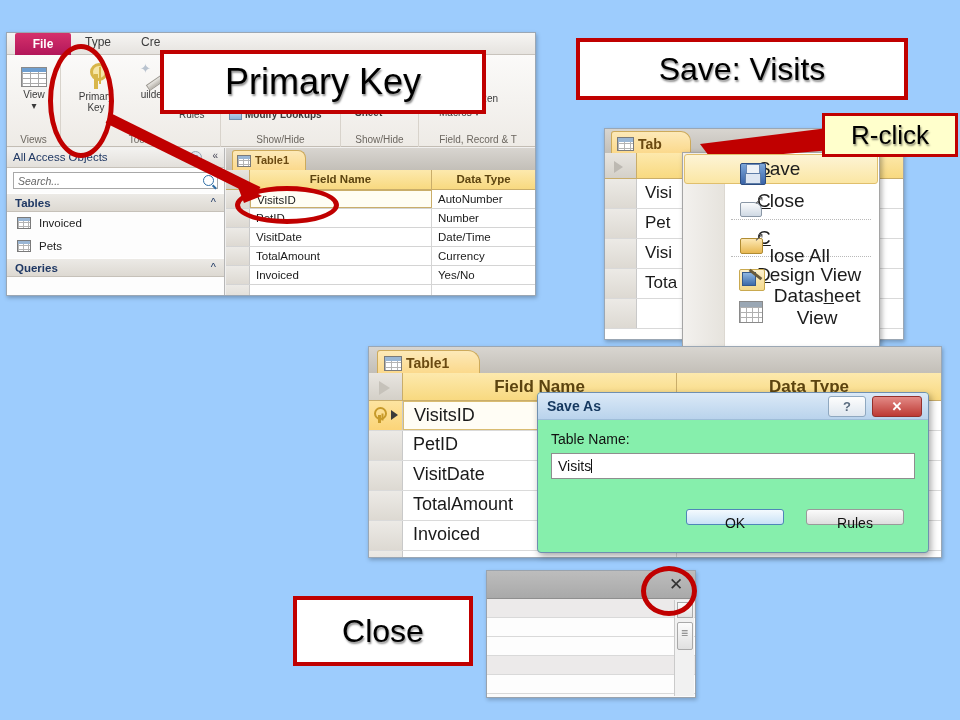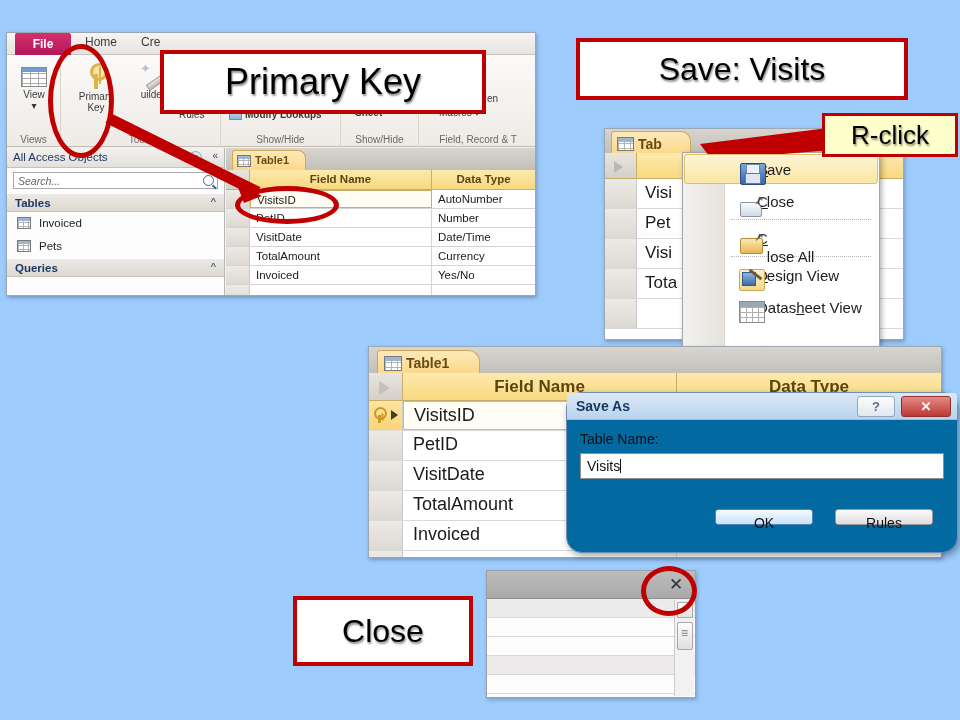--- a/index.html
+++ b/index.html
@@ -200,21 +200,21 @@
     position:absolute; left:682px; top:152px; width:198px; height:195px;
     background:#fff; border:1px solid #a5a5a5; box-shadow:2px 2px 5px rgba(0,0,0,.3);
   }
   #ctx-menu .gutter {
     position:absolute; left:0; top:0; bottom:0; width:42px;
     background:linear-gradient(90deg,#f3f1ee,#e6e3dd);
     border-right:1px solid #dcd8d1;
   }
   .ctx-item {
     position:relative; height:32px; display:flex; align-items:center;
-    padding-left:48px; font-size:15px; color:#1c1c1c; z-index:2;
+    padding-left:48px; font-size:19px; color:#1c1c1c; z-index:2;text-align:center;
   }
   .ctx-item.hl {
     background:linear-gradient(#fdf4d6,#fbe6a4);
     border:1px solid #e0bf6c; border-radius:3px; margin:1px;
     padding-left:47px; height:30px;
   }
   .ctx-sep { height:1px; margin:2px 8px 2px 48px; border-top:1px dotted #b9b9b9; }
   .ctx-ico { position:absolute; left:8px; top:5px; width:26px; height:22px; }
   .u { text-decoration:underline; }
 
@@ -268,22 +268,22 @@
   .m-row.pk .m-rn { background:#fffdf5; border:1px solid #d9bc72; }
   .pk-key {
     position:absolute; left:5px; top:6px; width:11px; height:16px;
   }
   .pk-key:before{content:"";position:absolute;left:0;top:0;width:9px;height:9px;border:2.5px solid #c79a2a;border-radius:50%;}
   .pk-key:after{content:"";position:absolute;left:3.5px;top:8px;width:3px;height:8px;background:#c79a2a;box-shadow:3px -2px 0 -0.5px #c79a2a;}
   .pk-arrow { position:absolute; right:4px; top:9px; border-left:7px solid #3a3a3a; border-top:5px solid transparent; border-bottom:5px solid transparent; }
 
   
   #dlg-saveas {
-    position:absolute; left:566px; top:392px; width:392px; height:161px;
-    background:#0369a1; border:1px solid #6f8fb0; border-radius:16px;
+    position:absolute; left:537px; top:392px; width:392px; height:161px;
+    background:#86efac; border:1px solid #6f8fb0; border-radius:4px;
     box-shadow:2px 3px 7px rgba(0,0,0,.35);
   }
   .dlg-title {
     height:27px; background:linear-gradient(#dbe9f7,#b9d3ec);
     border-bottom:1px solid #9fbdd8; border-radius:3px 3px 0 0;
     position:relative; padding:5px 0 0 9px; font-size:14px; font-weight:bold; color:#14375e;
   }
   .dlg-btn-help {
     position:absolute; right:62px; top:3px; width:38px; height:21px;
     background:linear-gradient(#fdfdfd,#dfe7ef); border:1px solid #8fa8c0; border-radius:3px;
@@ -344,21 +344,21 @@
 
   svg.ovl { position:absolute; left:0; top:0; width:960px; height:720px; pointer-events:none; }
 </style>
 </head>
 <body>
 
 <div class="acc-window" id="win-main">
 
   <div class="ribbon-tabs">
     <div class="tab-file">File</div>
-    <div class="tab-o" id="tab-home">Home</div>
+    <div class="tab-o" id="tab-home">Type</div>
     <div class="tab-o" id="tab-create">Cre</div>
   </div>
 
   <div class="ribbon-body">
 
     <div class="rgroup" style="left:0; width:54px;">
       <div class="big-btn" style="left:8px; top:12px; width:38px;">
         <div class="ico-grid"></div>
         <div>View</div>
         <div>▾</div>

